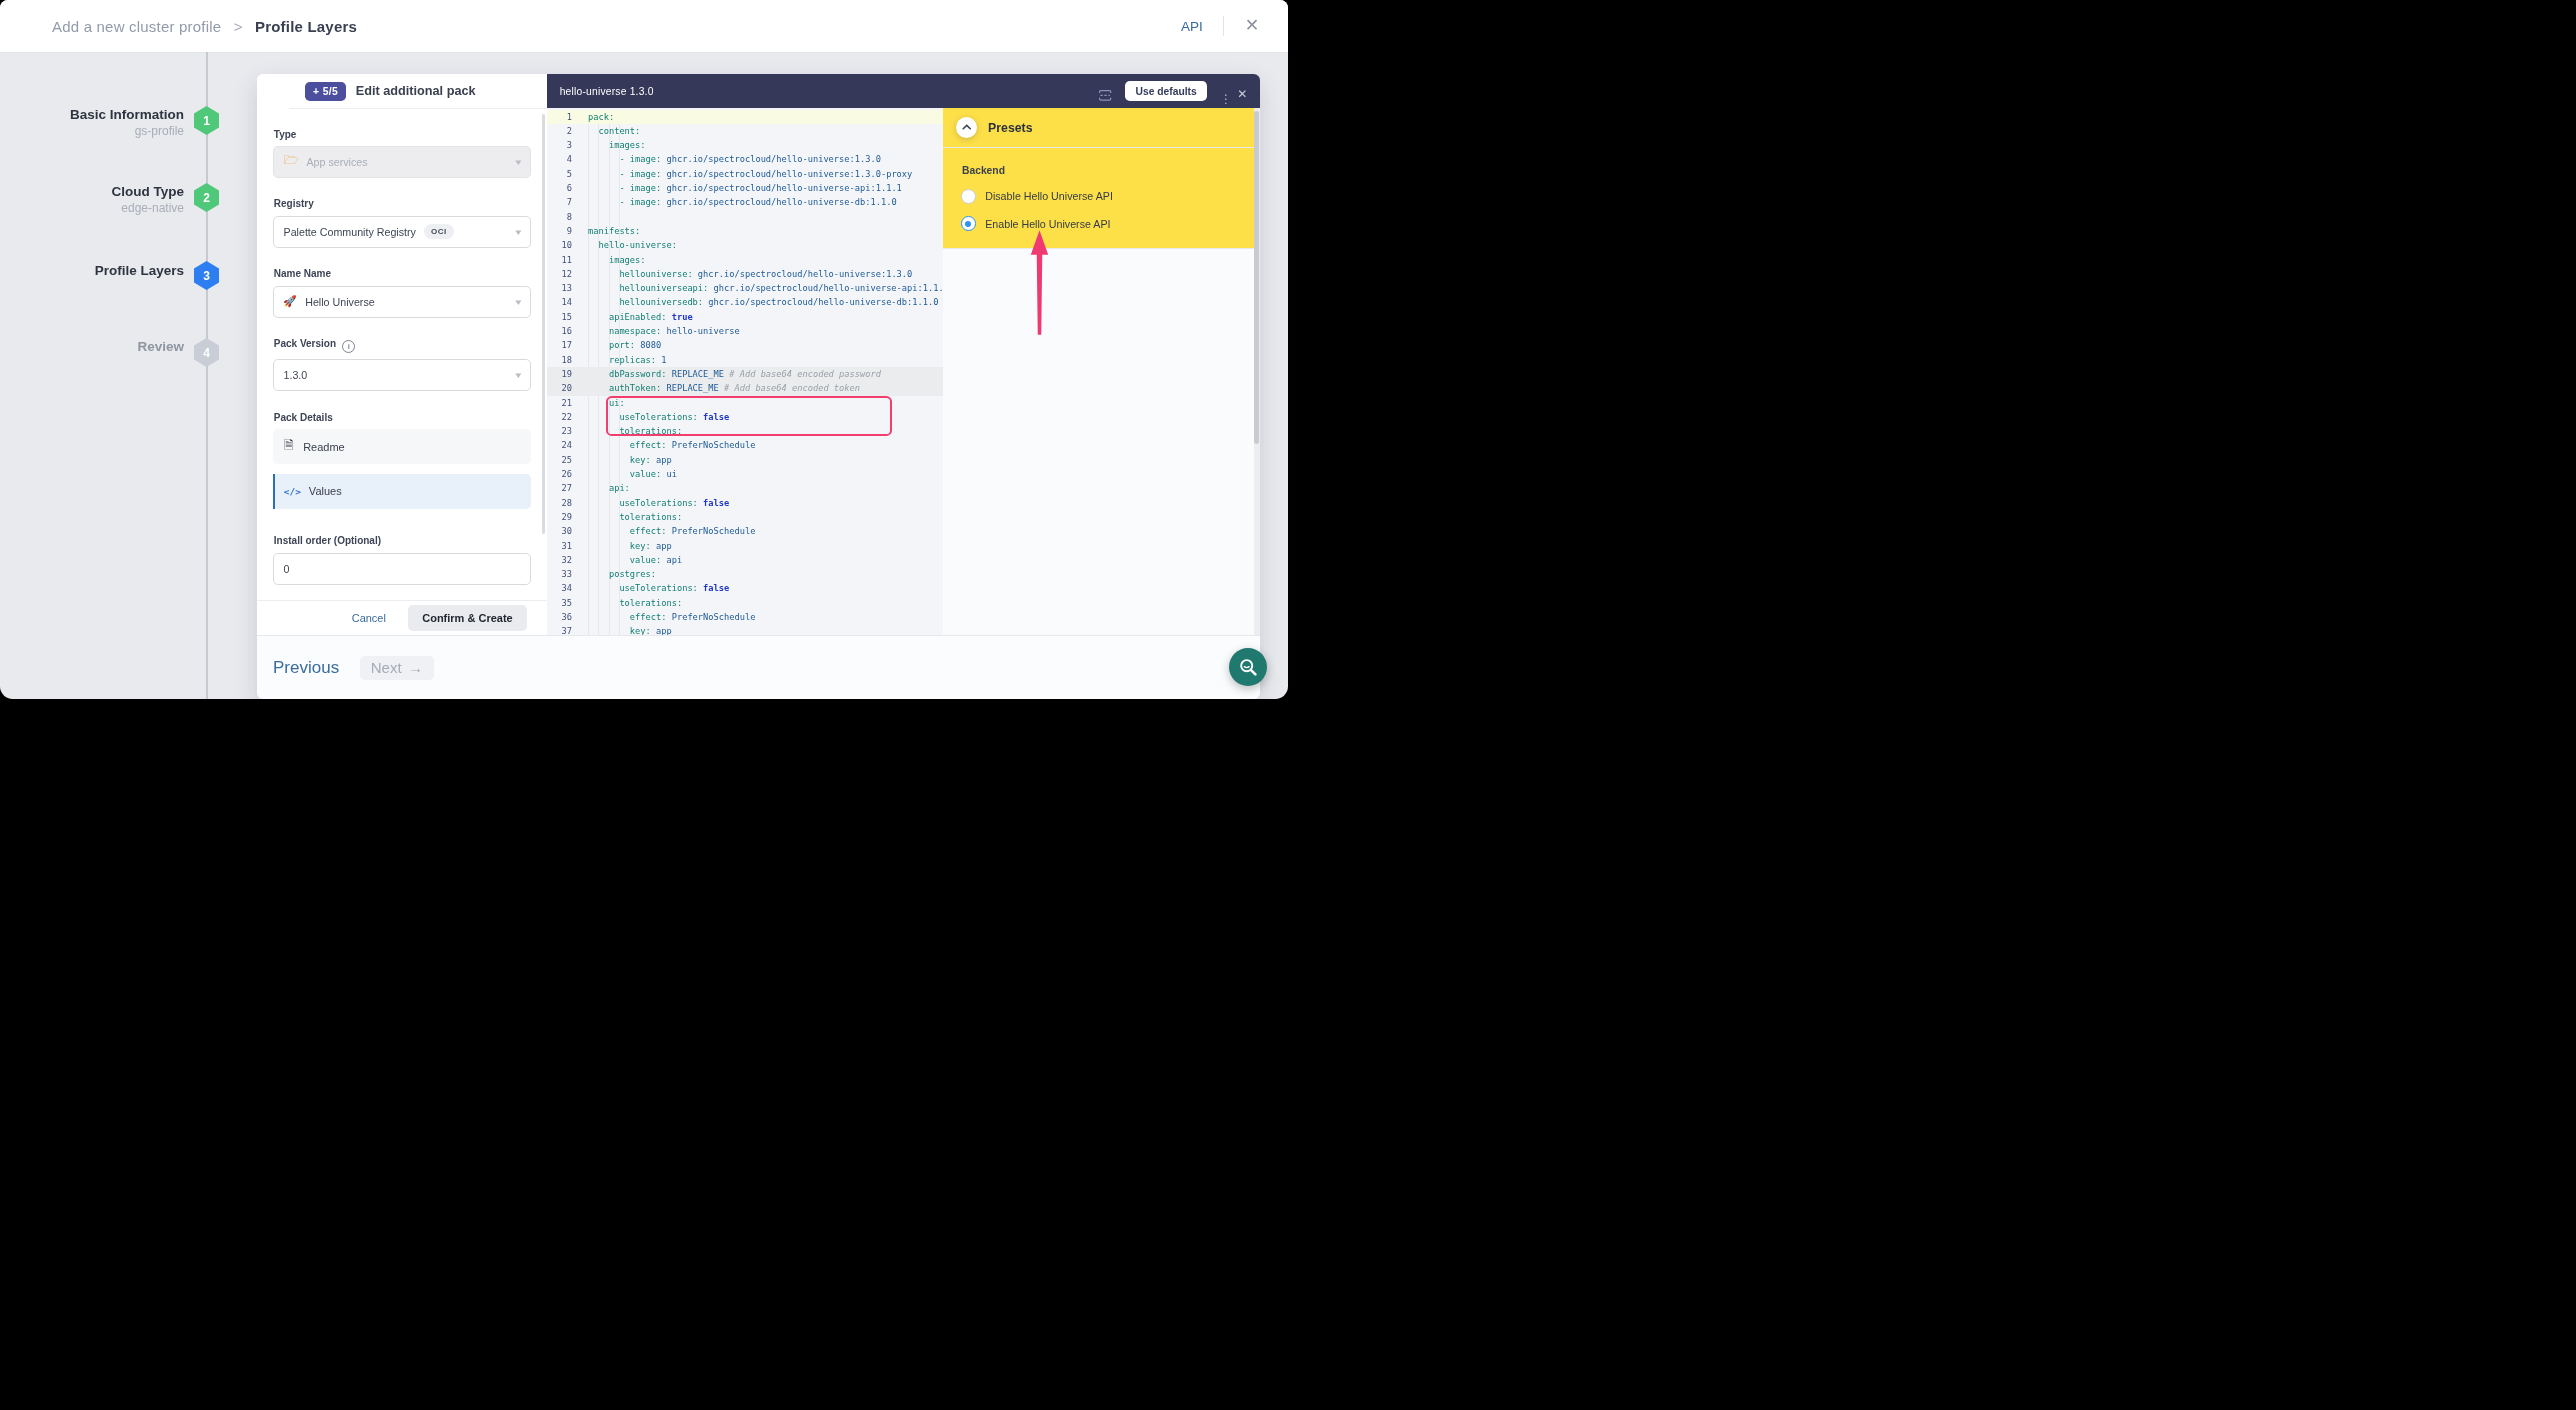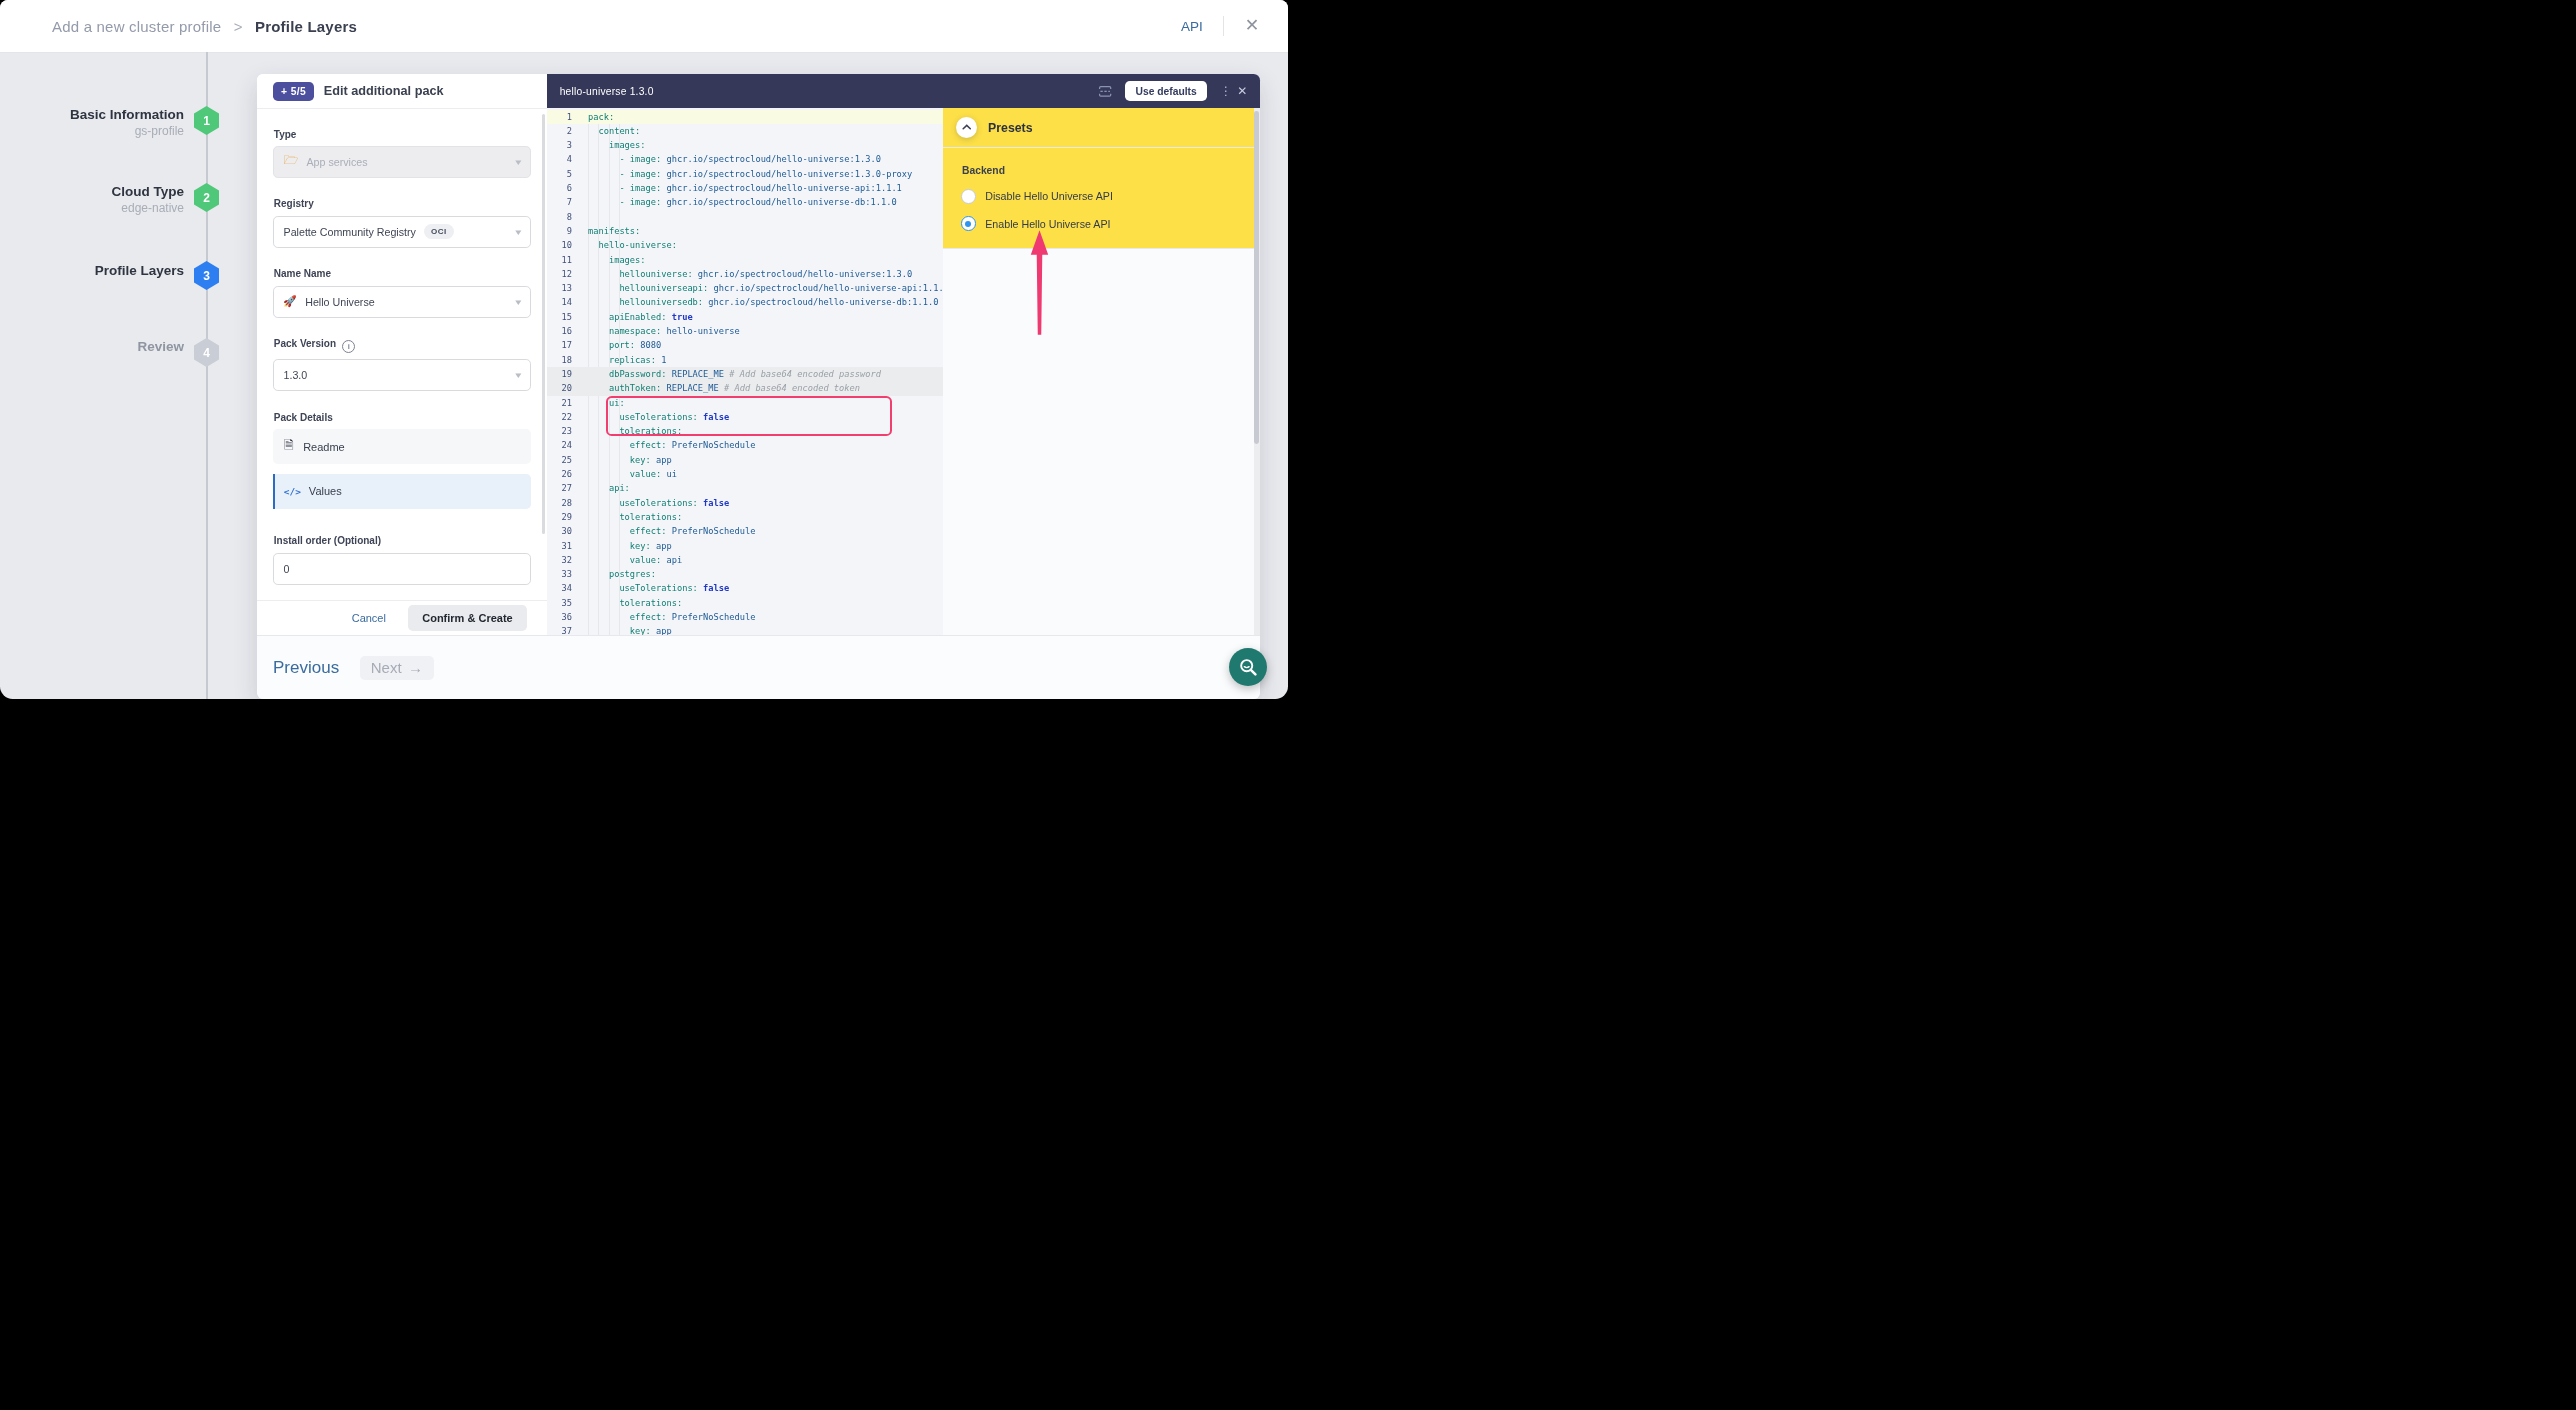--- a/index.html
+++ b/index.html
@@ -33,21 +33,21 @@
   .hex.blue{background:#2d7ef0;}
   .hex.gray{background:#c9cdd5;}
 
   
   .modal{position:absolute;left:257px;top:74px;width:1003px;height:624px;border-radius:6.3px;
          box-shadow:0 9.5px 25px rgba(40,45,70,.16);background:#fff;}
 
   
   .formcol{position:absolute;left:0;top:0;width:290px;height:561px;background:#fff;
            border-right:0.8px solid #e8e9ec;border-radius:6.3px 0 0 0;}
-  .formhdr{height:34px;border-bottom:0.8px solid #ebedf0;display:flex;align-items:center;border-radius:6.3px 0 0 0;}
+  .formhdr{height:34px;border-bottom:0.8px solid #ebedf0;display:flex;align-items:center;border-radius:6.3px 0 0 0;margin-left:32px;}
   .badge{margin-left:16px;background:#4c4f9e;color:#fff;border-radius:4.8px;height:19px;padding:0 8px;
          display:flex;align-items:center;font-size:10.3px;font-weight:600;letter-spacing:0.4px;cursor:pointer;}
   .formtitle{margin-left:9.5px;font-size:12.7px;font-weight:600;color:#3a404f;}
   .fbody{position:absolute;top:34px;left:0;right:0;bottom:34px;padding:0 16px;overflow:hidden;}
   .flabel{font-size:10px;font-weight:600;color:#3e4455;margin:0 0 6.3px 0.8px;}
   .sp1{height:20.6px;} .sp2{height:17.4px;}
   .finput{height:30px;border:0.8px solid #d8dade;border-radius:4.8px;background:#fff;display:flex;
           align-items:center;padding:0 9.5px;font-size:10.7px;color:#3f4554;position:relative;cursor:pointer;}
   .finput.disabled{background:#ededf0;border-color:#e2e3e7;color:#a9aeb8;cursor:default;}
   .chev{position:absolute;right:9.5px;color:#b9bdc6;font-size:8.7px;transform:scaleX(1.4);}
@@ -68,21 +68,21 @@
   .formfooter{position:absolute;left:0;right:0;bottom:0;height:34px;border-top:0.8px solid #ebedf0;
               display:flex;align-items:center;justify-content:flex-end;padding-right:20px;gap:22px;background:#fff;text-align:center;}
   .cancel{color:#3a6b9f;font-size:11px;font-weight:500;cursor:pointer;}
   .confirm{background:#e9ebef;border-radius:4.8px;height:26px;padding:0 14.3px;display:flex;align-items:center;
            font-size:11px;font-weight:700;color:#23272f;cursor:pointer;}
 
   
   .edhdr{position:absolute;left:290px;top:0;right:0;height:34px;background:#353858;border-radius:0 6.3px 0 0;
          display:flex;align-items:center;}
   .edtitle{margin-left:12.7px;color:#fff;font-size:10.3px;font-weight:400;letter-spacing:0.2px;}
-  .edhdr .right{position:absolute;right:12.7px;display:flex;align-items:center;gap:12.7px;}
+  .edhdr .right{position:absolute;right:12.7px;display:flex;align-items:flex-end;gap:12.7px;}
   .dif-ico{width:14.3px;height:12.7px;cursor:pointer;}
   .usedef{background:#fff;color:#333a5e;font-size:10.3px;font-weight:600;border-radius:4.8px;height:20.6px;
           padding:0 10.3px;display:flex;align-items:center;cursor:pointer;}
   .kebab{color:#b6bad4;font-size:12px;letter-spacing:0;line-height:4px;cursor:pointer;width:4.8px;text-align:center;}
   .edclose{color:#c9cde0;font-size:12px;cursor:pointer;}
 
   .editor{position:absolute;left:290px;top:34px;width:396px;height:527px;background:#f4f5f8;overflow:hidden;}
   .guides{position:absolute;left:41px;top:14.3px;bottom:0;width:33px;
           background:repeating-linear-gradient(90deg,#e2e4e9 0 0.8px,transparent 0.8px 10.5px);opacity:.8;}
   .codewrap{position:absolute;left:0;top:1.6px;right:0;}

